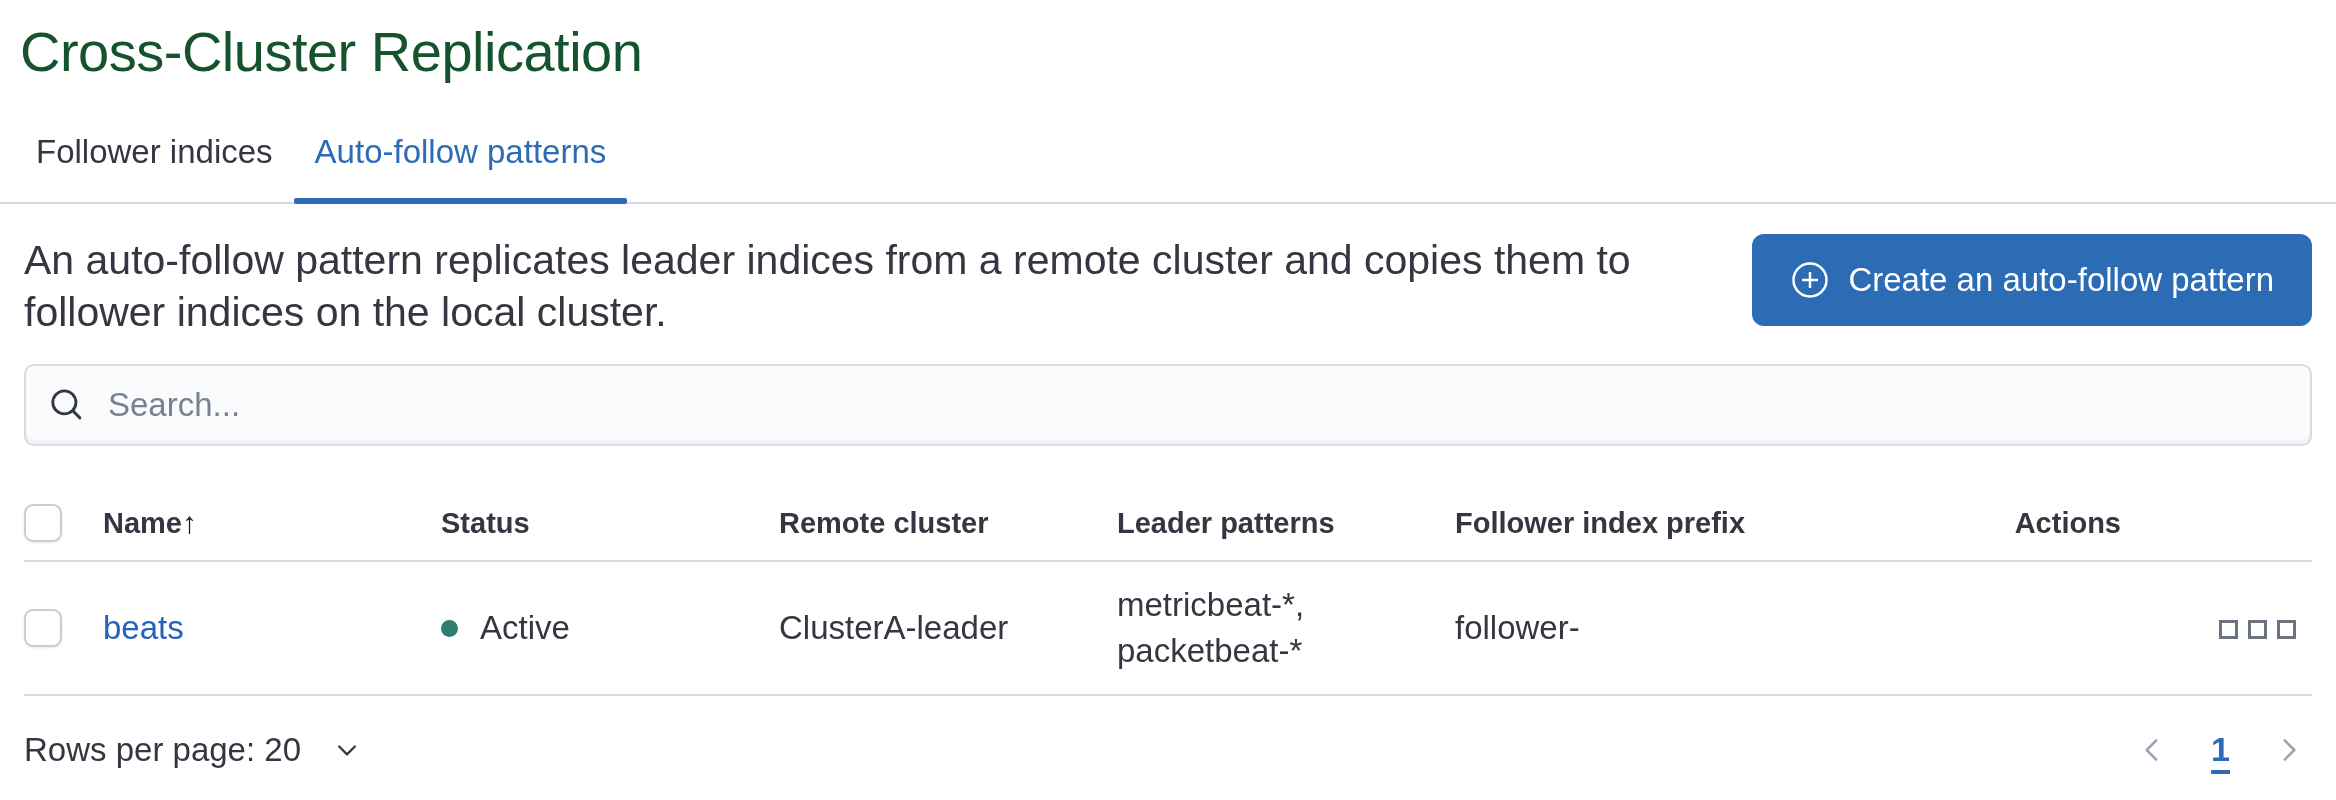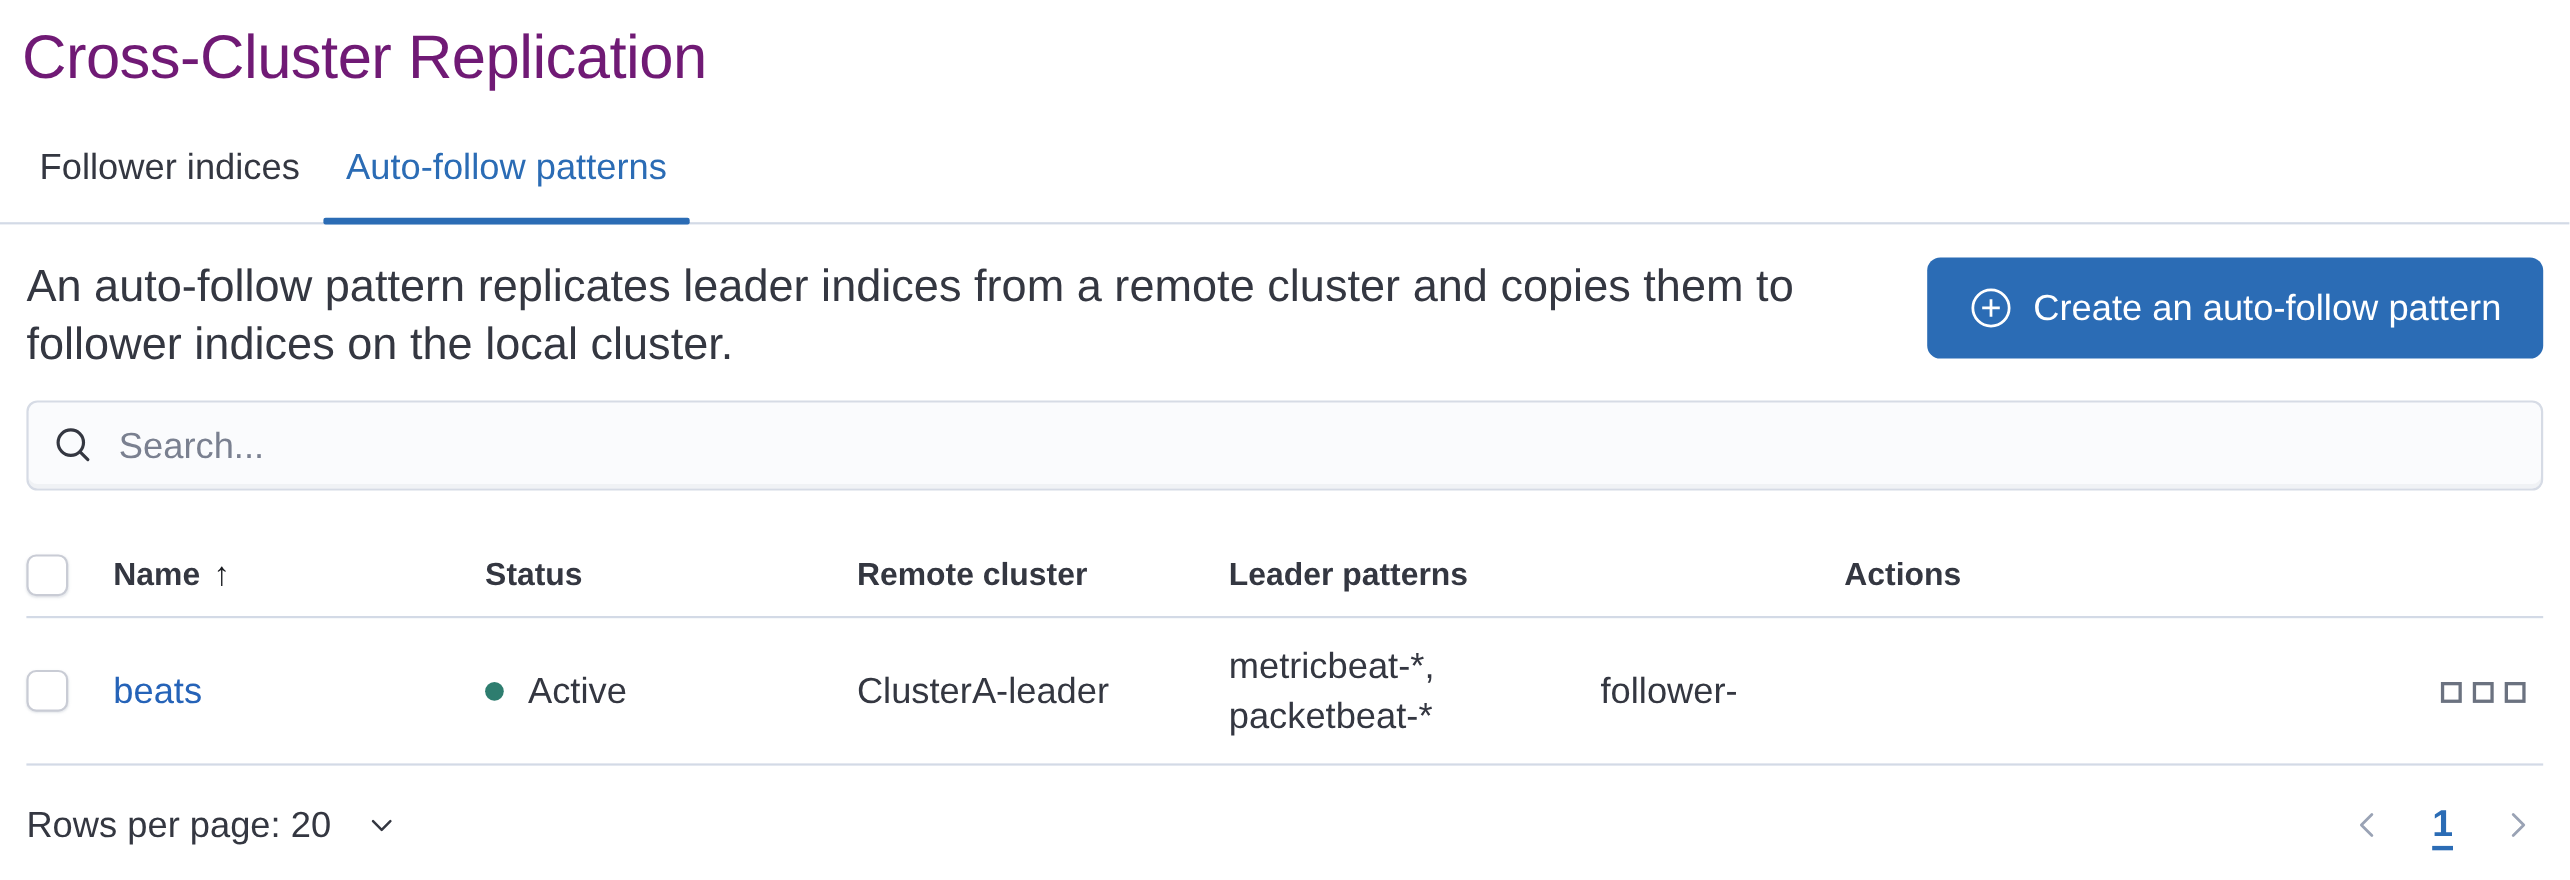--- a/index.html
+++ b/index.html
@@ -4,21 +4,21 @@
 <style>
   html,body{margin:0;padding:0;background:#fff;}
   body{
     width:2336px;height:800px;overflow:hidden;position:relative;
     font-family:"Liberation Sans","DejaVu Sans",sans-serif;
     color:#343741;-webkit-font-smoothing:antialiased;
   }
   
   .page-title{
     margin:16px 0 0 20px;font-size:56px;line-height:72px;font-weight:400;
-    color:#701a75;letter-spacing:-0.5px;
+    color:#14532d;letter-spacing:-0.5px;
   }
   
   .tabs-row{margin-top:38px;padding-left:15px;border-bottom:2px solid #d3dae6;display:flex;}
   .tab{
     position:relative;font-size:33px;line-height:40px;padding:6px 21px 30px;
     color:#343741;cursor:pointer;white-space:nowrap;
   }
   .tab.active{color:#2b6cb5;}
   .tab.active::after{
     content:"";position:absolute;left:0;right:0;bottom:-2px;height:6px;
@@ -47,21 +47,21 @@
   }
   .search-input::placeholder{color:#7a8090;}
   
   .table{margin:40px 24px 0;}
   .t-row{
     display:grid;
     grid-template-columns:79px 338px 338px 338px 338px 338px 338px 1fr;
     align-items:center;
   }
   .t-head{height:74px;border-bottom:2px solid #d3dae6;}
-  .t-head .t-cell{font-size:29px;font-weight:700;color:#343741;display:flex;align-items:center;gap:12px;}
+  .t-head .t-cell{font-size:29px;font-weight:700;color:#343741;display:flex;align-items:center;}
   .t-data{border-bottom:2px solid #d3dae6;padding:20px 0;font-size:33px;min-height:80px;}
   .t-cell{padding-right:24px;}
   .t-cell.right{justify-self:end;padding-right:10px;text-align:right;justify-content:center;}
   .sort-arrow{font-weight:400;font-size:30px;color:#1a1c21;}
   .checkbox{
     width:34px;height:34px;border:2px solid #c9ccd5;border-radius:9px;background:#fff;
     box-shadow:0 1px 2px rgba(152,162,179,0.25);cursor:pointer;
   }
   .link{color:#2563b8;text-decoration:none;cursor:pointer;}
   .status-cell{display:flex;align-items:center;gap:22px;}
@@ -124,20 +124,23 @@
     </div>
     <div class="t-cell">
         <span>Status</span>
       </div>
     <div class="t-cell">
         <span>Remote cluster</span>
       </div>
     <div class="t-cell">
         <span>Leader patterns</span>
       </div>
+    <div class="t-cell">
+        <span>Follower index prefix</span>
+      </div>
     <div class="t-cell right">
         <span>Actions</span>
       </div>
   </div>
 
   <div class="t-row t-data">
     <div class="t-cell">
         <div class="checkbox"></div>
       </div>
     <div class="t-cell"><a class="link">beats</a></div>

